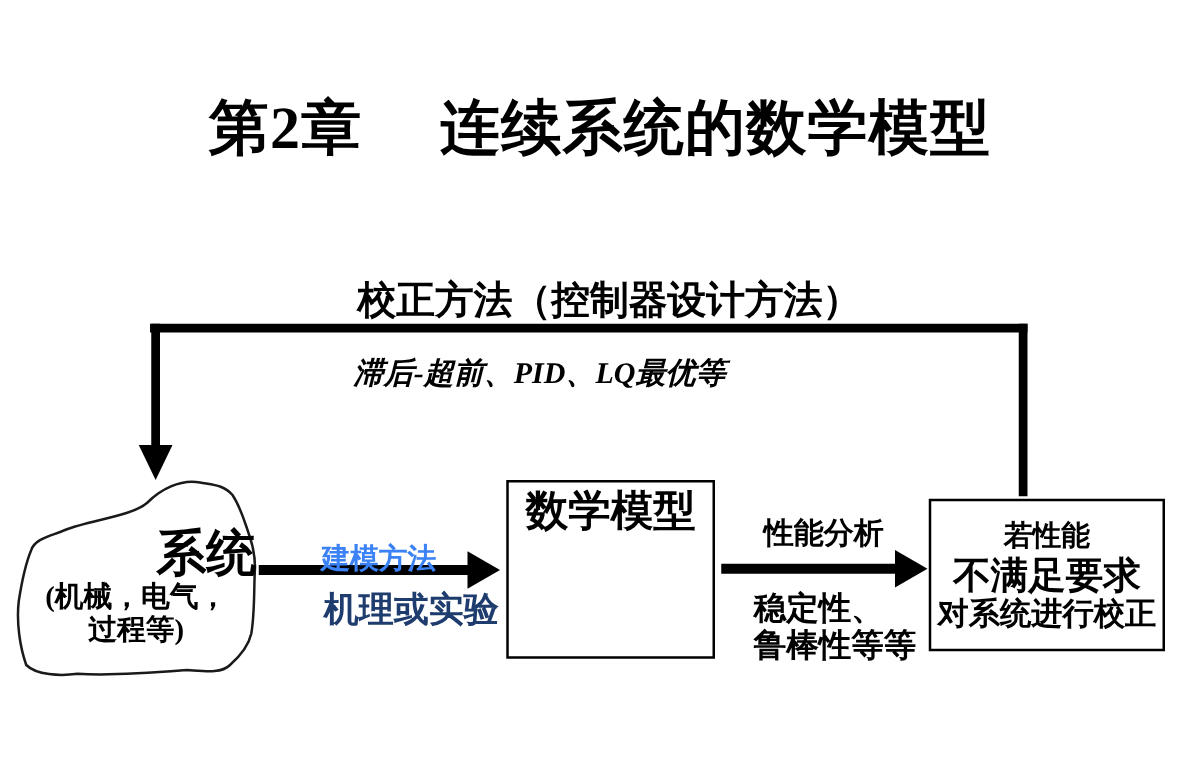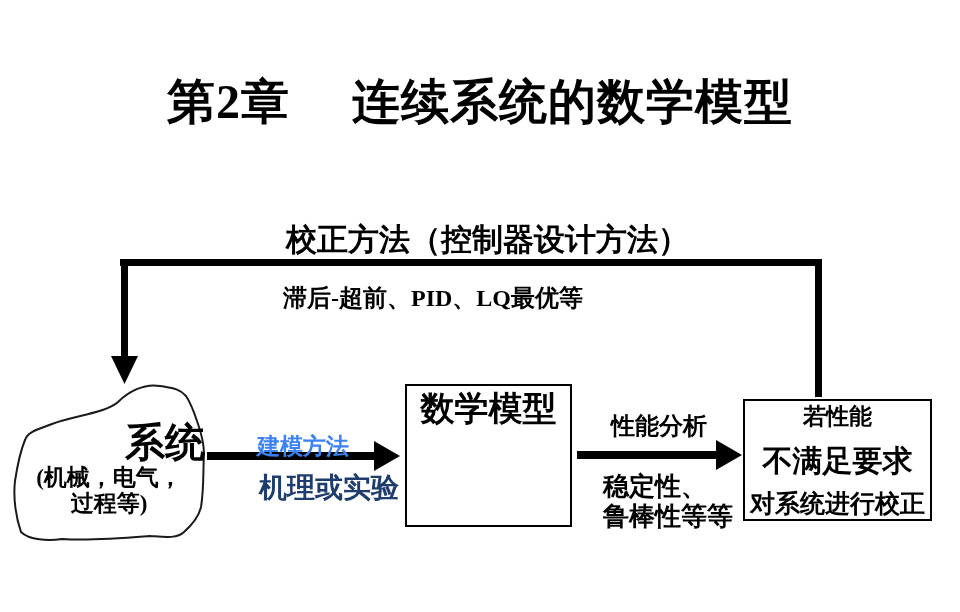--- a/index.html
+++ b/index.html
@@ -12,21 +12,21 @@
   .abs { position:absolute; }
   .page-title {
     left:150px; top:70px; width:660px;
     font-size:48px; letter-spacing:1px; text-align:center; white-space:nowrap;
   }
   .corr-label {
     left:240px; top:219px; width:495px; text-align:center;
     font-size:31px; white-space:nowrap;
   }
   .corr-sublabel {
-    left:283px; top:282px; font-size:24px; white-space:nowrap;
+    left:283px; top:282px; font-size:24px; white-space:nowrap;font-style:italic;
   }
   svg.connectors { left:0; top:0; width:960px; height:612px; }
   .blob-text {
     left:13px; top:421px; width:192px; text-align:center; line-height:1;
   }
   .blob-title { font-size:40px; line-height:44px;text-align:right; }
   .blob-sub { font-size:23px; line-height:26px; }
   .modeling-top {
     left:207px; top:408px; width:192px; text-align:center;
     font-size:23px; color:#3b82f6; white-space:nowrap;margin-top:23px;
@@ -45,21 +45,21 @@
     left:575px; top:410px; width:168px; text-align:center;
     font-size:24px; white-space:nowrap;
   }
   .analysis-sub {
     left:603px; top:472px; font-size:26px; line-height:30px; white-space:nowrap;
   }
   .result-box {
     left:743px; top:399px; width:189px; height:122px;
     border:2px solid #000; background:#fff;
     display:flex; flex-direction:column; align-items:center; justify-content:center;
-    text-align:center; white-space:nowrap;gap:12px;
+    text-align:center; white-space:nowrap;
   }
   .result-l1 { font-size:23px; line-height:30px; }
   .result-l2 { font-size:30px; line-height:33px; }
   .result-l3 { font-size:25px; line-height:30px; }
 </style>
 </head>
 <body>
 
 <div class="stage">
 

